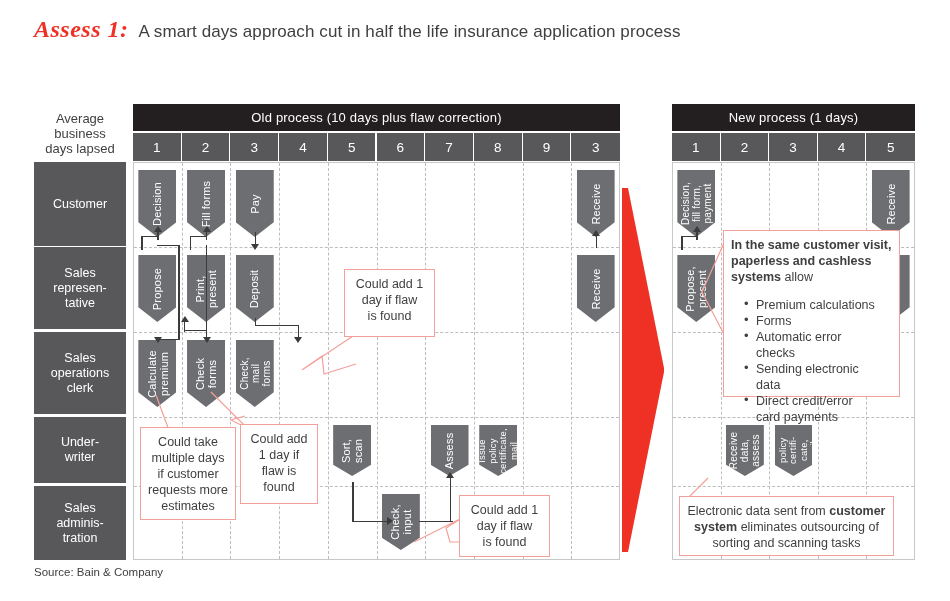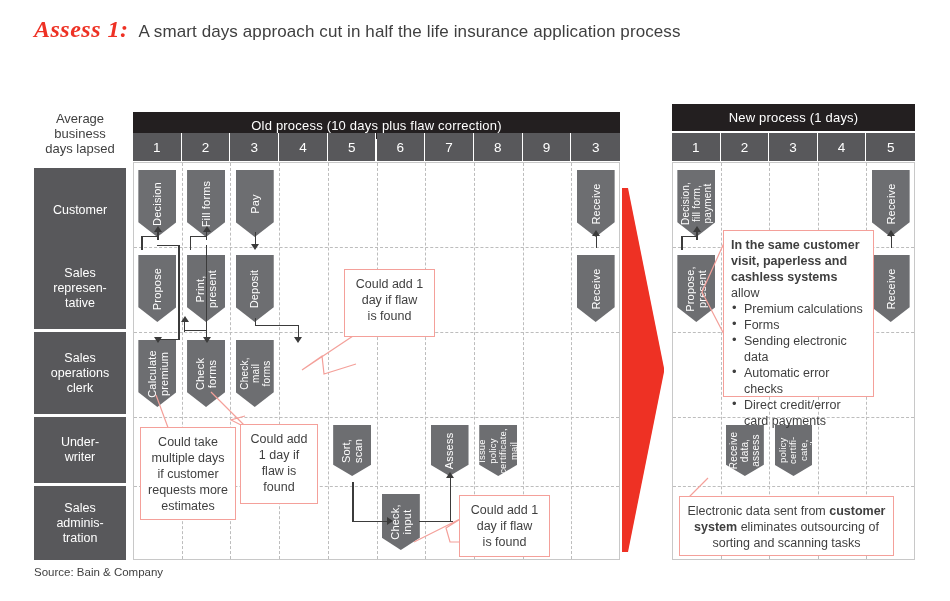--- a/index.html
+++ b/index.html
@@ -77,21 +77,21 @@
   .ah-right{border-top:4px solid transparent;border-bottom:4px solid transparent;border-left:6px solid #3b3b3b;}
 
   
   .callout{
     position:absolute;background:#ffffff;border:1px solid #f4a09a;
     box-sizing:border-box;padding:6px 7px;
     font-size:12.5px;line-height:16px;color:#3f3f3f;text-align:center;
   }
   .callout.left-align{text-align:left;}
   .callout b{font-weight:bold;}
-  .callout ul{margin:0;padding:0;list-style:none;}
+  .callout ul{margin:12px;padding:0;list-style:none;}
   .callout ul li{position:relative;padding-left:13px;}
   .callout ul li:before{
     content:"\2022";position:absolute;left:1px;top:-1px;font-size:13px;
   }
   .leader{position:absolute;overflow:visible;pointer-events:none;}
 
   
   #red-arrow{position:absolute;}
 
   
@@ -99,27 +99,27 @@
 </style>
 </head>
 <body>
 
 <div id="title-row">
   <span id="fig-label">Assess 1:</span><span id="fig-title">A smart days approach cut in half the life insurance application process</span>
 </div>
 
 <div id="left-head">Average<br>business<br>days lapsed</div>
 
-<div class="rowlabel" style="top:168px;height:84px;">Customer</div>
+<div class="rowlabel" style="top:162px;height:84px;">Customer</div>
 <div class="rowlabel" style="top:247px;height:82px;">Sales<br>represen-<br>tative</div>
 <div class="rowlabel" style="top:332px;height:82px;">Sales<br>operations<br>clerk</div>
 <div class="rowlabel" style="top:417px;height:66px;">Under-<br>writer</div>
 <div class="rowlabel" style="top:486px;height:74px;">Sales<br>adminis-<br>tration</div>
 
-<div class="sec-head" id="old-head" style="left:133px;top:104px;width:487px;margin-top:8px;">Old process (10 days plus flaw correction)</div>
+<div class="sec-head" id="old-head" style="left:133px;top:104px;width:487px;">Old process (10 days plus flaw correction)</div>
 <div id="old-days">
     <div class="daycell" style="left:133px;top:133px;width:48.7px;">1</div>
     <div class="daycell" style="left:181.7px;top:133px;width:48.7px;">2</div>
     <div class="daycell" style="left:230.4px;top:133px;width:48.7px;">3</div>
     <div class="daycell" style="left:279.1px;top:133px;width:48.7px;">4</div>
     <div class="daycell" style="left:327.8px;top:133px;width:48.7px;">5</div>
     <div class="daycell" style="left:376.5px;top:133px;width:48.7px;">6</div>
     <div class="daycell" style="left:425.20000000000005px;top:133px;width:48.7px;">7</div>
     <div class="daycell" style="left:473.90000000000003px;top:133px;width:48.7px;">8</div>
     <div class="daycell" style="left:522.6px;top:133px;width:48.7px;">9</div>
@@ -292,27 +292,27 @@
 <div class="callout" id="old-callout-3" style="left:240px;top:424px;width:78px;height:80px;">Could add<br>1 day if<br>flaw is<br>found</div>
 
 <svg class="leader" style="left:412px;top:500px;width:62px;height:52px;">
   <polyline points="2,42 50,18 34,28 38,42 50,42" fill="none" stroke="#f4a09a" stroke-width="1.2"></polyline>
 </svg>
 <div class="callout" id="old-callout-4" style="left:459px;top:495px;width:91px;height:62px;">Could add 1<br>day if flaw<br>is found</div>
 
 <svg class="leader" style="left:700px;top:230px;width:30px;height:130px;">
   <polyline points="28,4 2,62 28,112" fill="none" stroke="#f4a09a" stroke-width="1.2"></polyline>
 </svg>
-<div class="callout left-align" id="new-callout-main" style="left:723px;top:230px;width:151px;height:167px;">
+<div class="callout left-align" id="new-callout-main" style="left:723px;top:230px;width:177px;height:167px;">
   <div id="nc-lead"><b>In the same customer visit, paperless and cashless systems</b> allow</div>
   <ul id="nc-bullets">
       <li>Premium calculations</li>
       <li>Forms</li>
+      <li>Automatic error checks</li>
       <li>Sending electronic data</li>
-      <li>Automatic error checks</li>
       <li>Direct credit/error card payments</li>
     </ul>
 </div>
 
 <svg class="leader" style="left:676px;top:476px;width:60px;height:30px;">
   <polyline points="32,2 8,26 54,22" fill="none" stroke="#f4a09a" stroke-width="1.2"></polyline>
 </svg>
 <div class="callout" id="new-callout-bottom" style="left:679px;top:496px;width:215px;height:60px;">Electronic data sent from <b>customer system</b> eliminates outsourcing of sorting and scanning tasks</div>
 
 <div id="source">Source: Bain &amp; Company</div>

